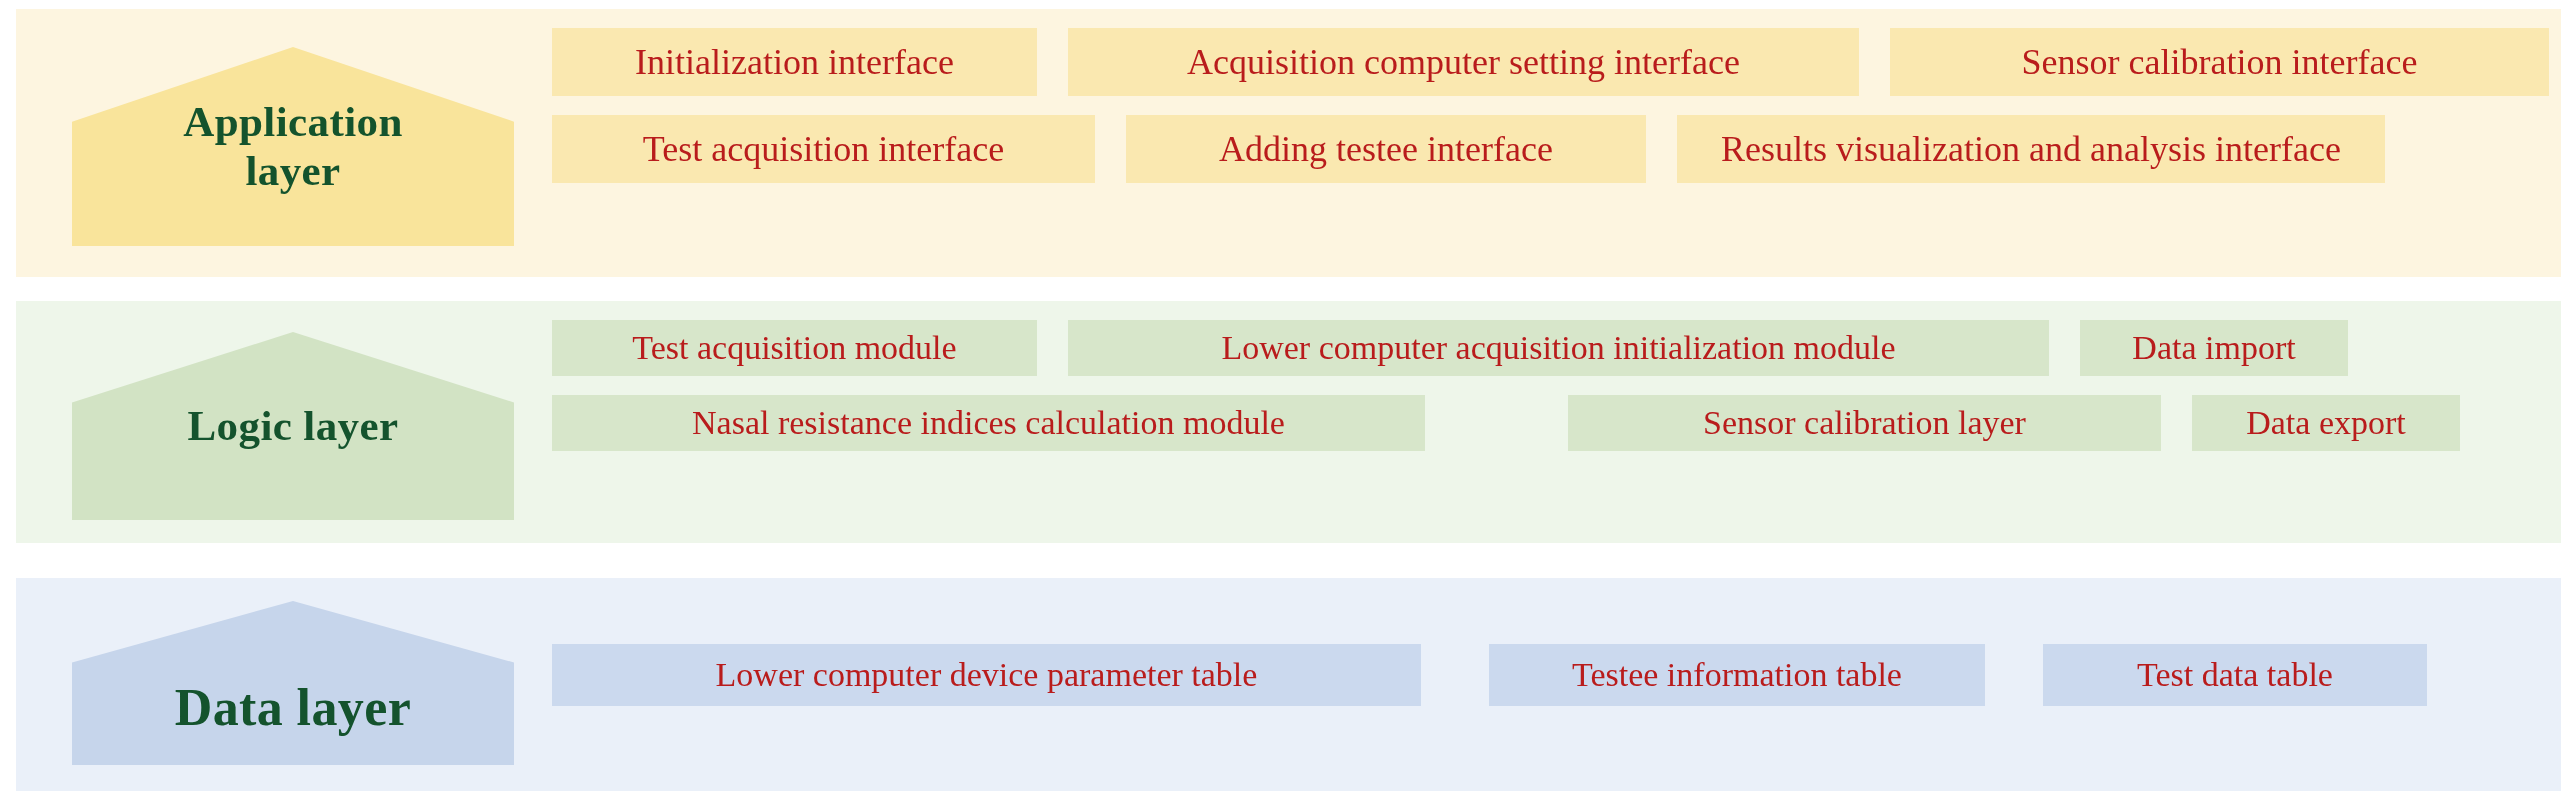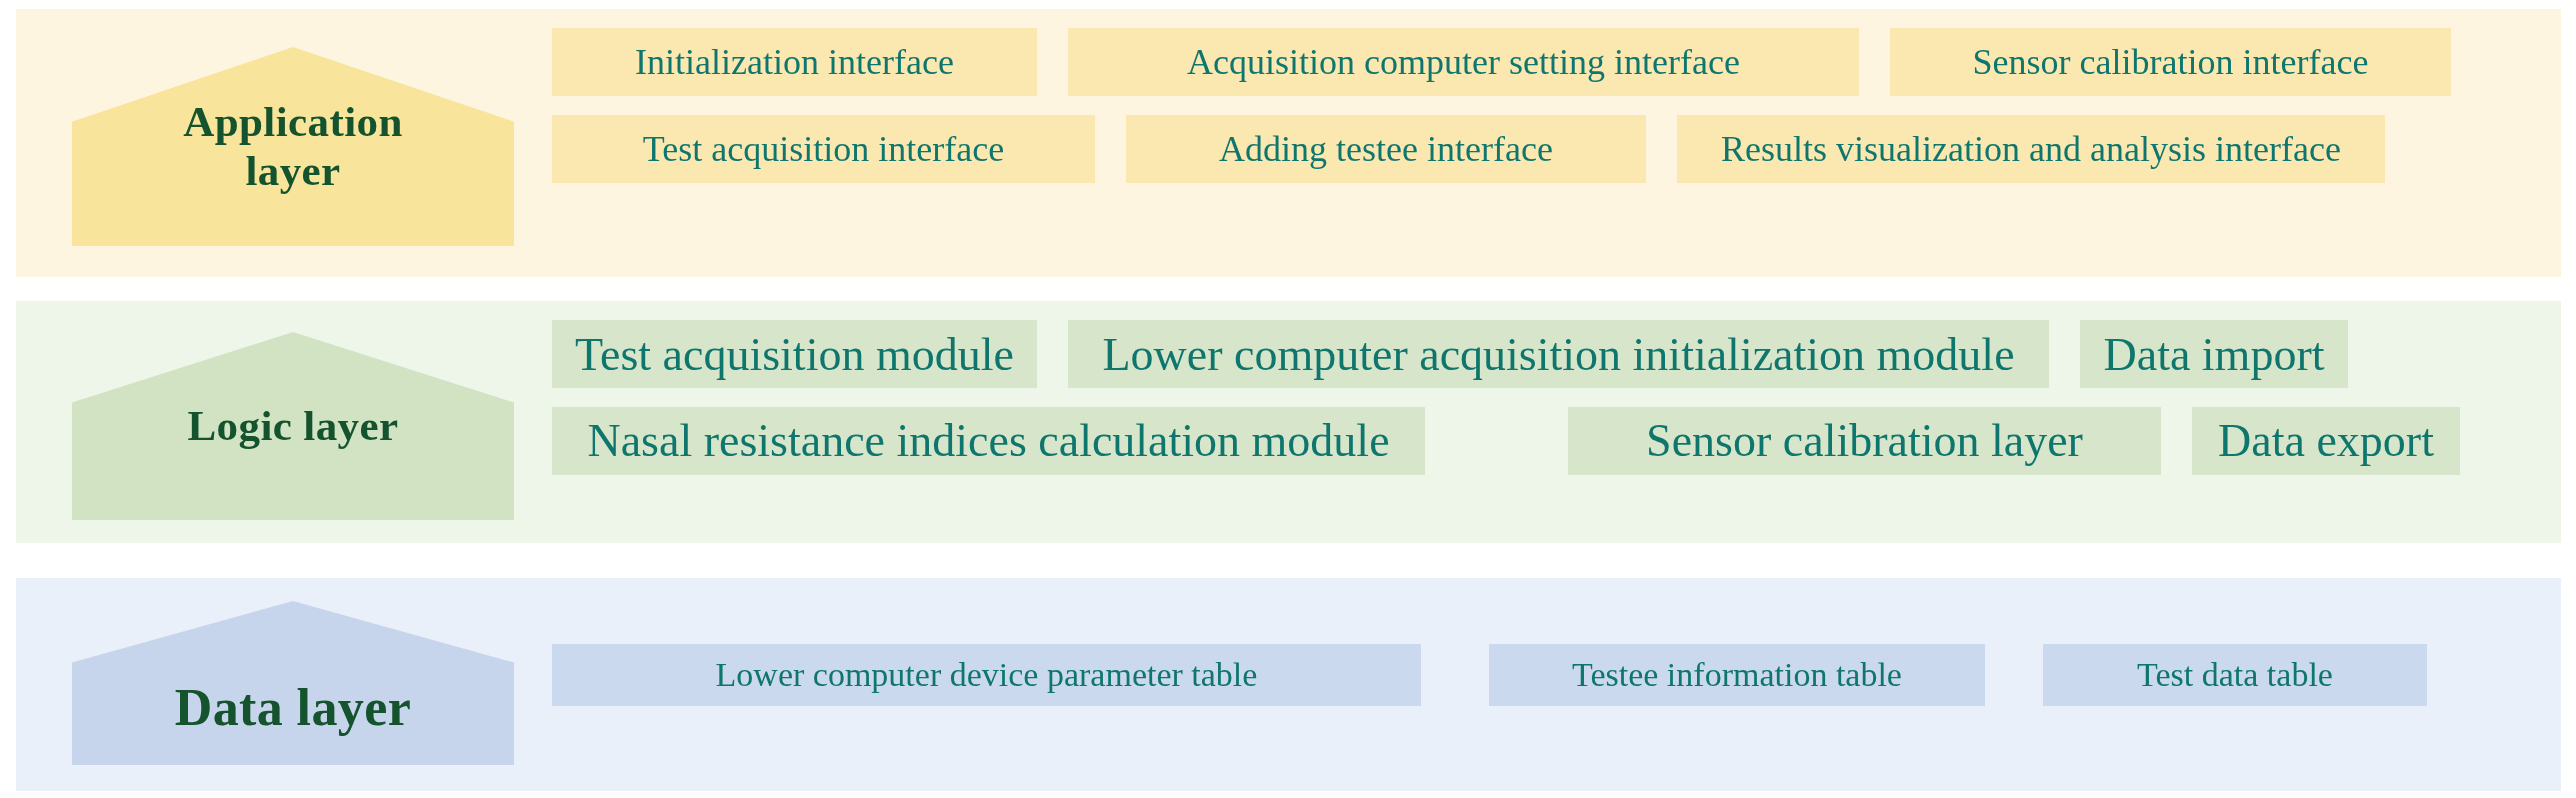--- a/index.html
+++ b/index.html
@@ -8,35 +8,35 @@
 
   .layer-badge{position:absolute;display:flex;flex-direction:column;
     align-items:center;justify-content:center;text-align:center;font-weight:bold;
     color:#14532d;line-height:1.12;letter-spacing:0.4px;}
   .layer-badge span{display:block;white-space:nowrap;}
 
   .boxcol{position:absolute;display:flex;flex-direction:column;}
   .boxrow{display:flex;align-items:center;}
 
   .node{display:flex;align-items:center;justify-content:center;text-align:center;
-    box-sizing:border-box;color:#0f766e;white-space:nowrap;}
+    box-sizing:border-box;color:#b91c1c;white-space:nowrap;}
   #app-panel2{position:absolute;left:15.5px;top:9.3px;width:2545px;height:268px;background:#FDF5E0;}
   #app-badge{left:72px;top:47px;width:442px;height:199px;font-size:43px;}
   #app-pent{position:absolute;left:72px;top:47px;width:442px;height:199px;
      background:#F9E49B;clip-path:polygon(0% 37.5%, 50% 0%, 100% 37.5%, 100% 100%, 0% 100%);}
   #app-boxes{left:552px;top:28px;}
   #app-boxes .node{background:#FAE8B0;height:68px;font-size:36px;}
 
   
   #logic-panel{position:absolute;left:15.5px;top:301px;width:2545px;height:242px;background:#EEF6EA;}
   #logic-pent{position:absolute;left:72px;top:332px;width:442px;height:188px;
      background:#D2E3C4;clip-path:polygon(0% 37.5%, 50% 0%, 100% 37.5%, 100% 100%, 0% 100%);}
   #logic-badge{left:72px;top:332px;width:442px;height:188px;font-size:43px;}
   #logic-boxes{left:552px;top:320px;}
-  #logic-boxes .node{background:#D7E6CA;height:68px;font-size:46px;}
+  #logic-boxes .node{background:#D7E6CA;height:56px;font-size:34px;}
 
   
   #data-panel{position:absolute;left:15.5px;top:578px;width:2545px;height:213px;background:#EAF0F9;}
   #data-pent{position:absolute;left:72px;top:601px;width:442px;height:164px;
      background:#C6D5EB;clip-path:polygon(0% 37.5%, 50% 0%, 100% 37.5%, 100% 100%, 0% 100%);}
   #data-badge{left:72px;top:626px;width:442px;height:164px;font-size:52px;}
   #data-boxes{left:552px;top:644px;}
   #data-boxes .node{background:#CBD9EE;height:62px;font-size:34px;}
 
   .gap-h{width:31px;flex:0 0 31px;}
@@ -54,21 +54,21 @@
     <span>Application</span>
     <span>layer</span>
   </div>
 
   <div class="boxcol" id="app-boxes">
     <div class="boxrow">
       <div class="node" style="width:485px">Initialization interface</div>
       <div class="gap-h"></div>
       <div class="node" style="width:791px">Acquisition computer setting interface</div>
       <div class="gap-h"></div>
-      <div class="node" style="width:561px">Sensor calibration interface</div>
+      <div class="node" style="width:659px">Sensor calibration interface</div>
     </div>
     <div class="gap-v"></div>
     <div class="boxrow">
       <div class="node" style="width:543px">Test acquisition interface</div>
       <div class="gap-h"></div>
       <div class="node" style="width:520px">Adding testee interface</div>
       <div class="gap-h"></div>
       <div class="node" style="width:708px">Results visualization and analysis interface</div>
     </div>
   </div>

